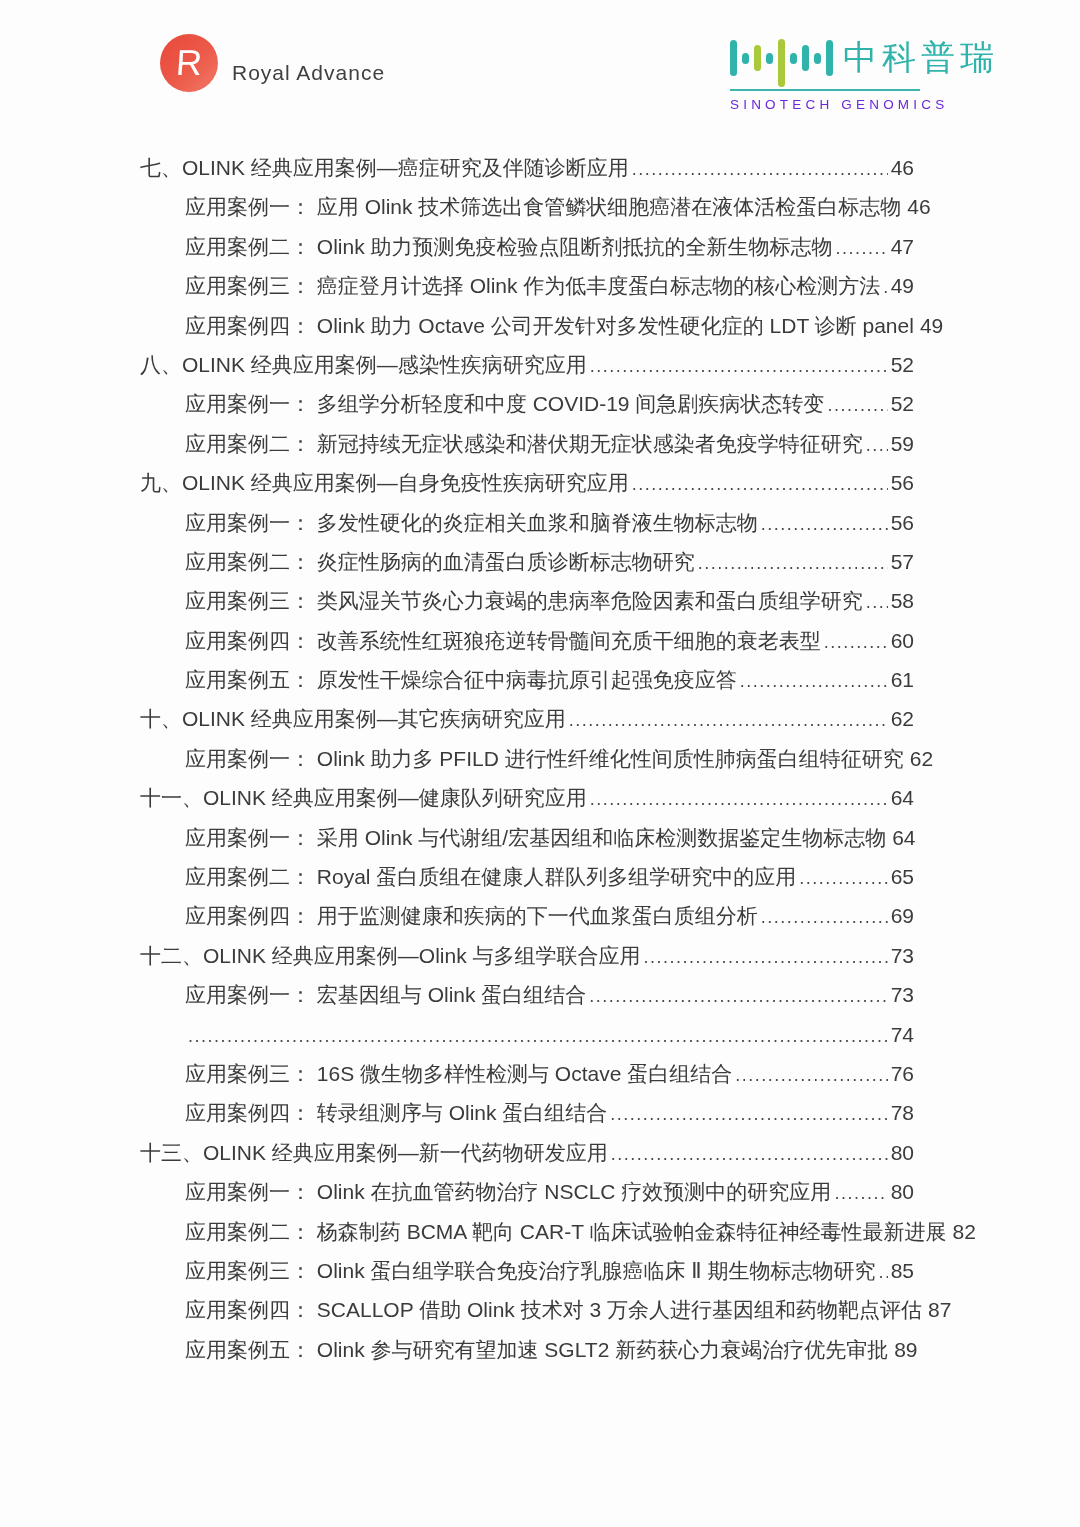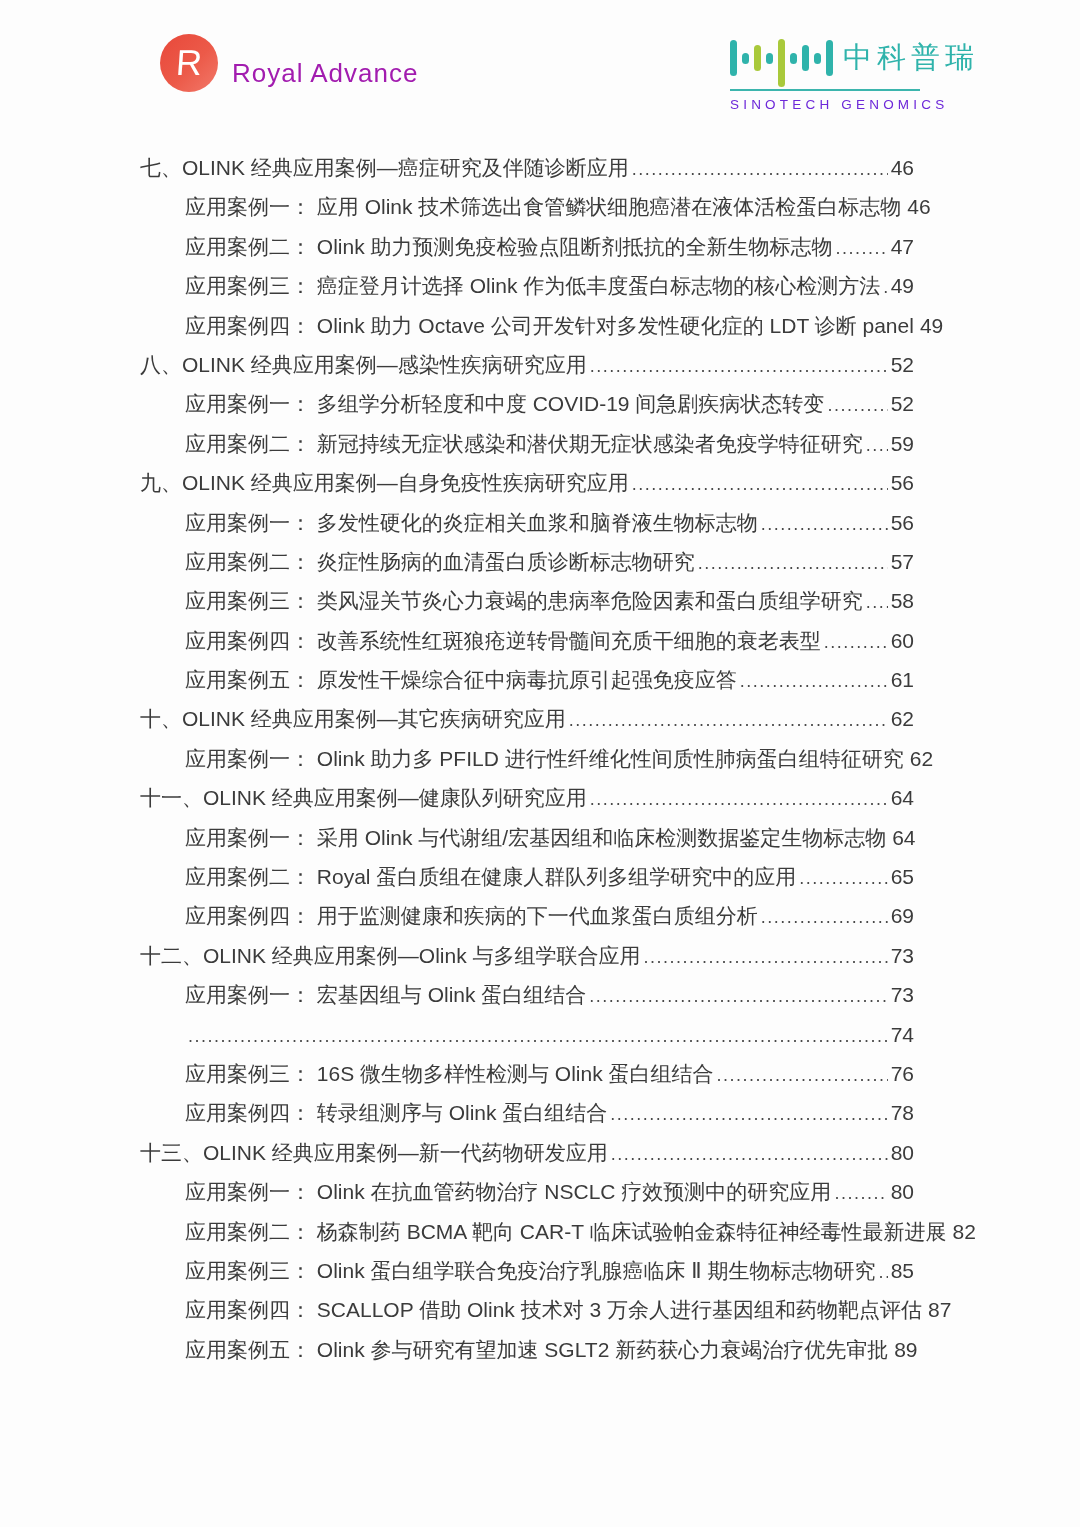--- a/index.html
+++ b/index.html
@@ -25,34 +25,34 @@
     width:58px;height:58px;border-radius:50%;
     background:linear-gradient(135deg,#e8483a 0%,#ec5a49 55%,#f2796a 100%);
     display:flex;align-items:center;justify-content:center;
   }
   .brand-circle span{
     color:#ffffff;font-size:36px;font-weight:300;line-height:1;
     transform:skewX(-4deg);
     font-family:"Liberation Sans",sans-serif;
   }
   .brand-left-name{
-    color:#a21caf;font-size:26px;letter-spacing:1px;font-weight:400;margin-top:20px;
+    color:#404040;font-size:21px;letter-spacing:1px;font-weight:400;margin-top:20px;
   }
   .brand-right{display:flex;flex-direction:column;width:190px;}
   .brand-right-top{display:flex;align-items:center;gap:10px;}
   .bars{display:flex;align-items:center;gap:5px;height:48px;}
   .bar{border-radius:6px;width:7px;}
   .bar.h-tall{height:36px;}
   .bar.h-dot{height:11px;}
   .bar.h-med{height:26px;}
   .bar.h-max{height:48px;margin-top:10px;}
   .c-teal{background:#2fb3ab;}
   .c-green{background:#a9c93b;}
   .brand-cn{
-    color:#2fb3ab;font-size:29px;font-weight:500;letter-spacing:5px;white-space:nowrap;
+    color:#2fb3ab;font-size:34px;font-weight:500;letter-spacing:5px;white-space:nowrap;
   }
   .brand-divider{
     border:none;border-top:2px solid #3cb5ad;
     margin:7px 0 6px 0;width:100%;
   }
   .brand-en{
     color:#6d28d9;font-size:13.5px;letter-spacing:4.2px;white-space:nowrap;font-weight:500;
   }
   
   .toc{
@@ -227,21 +227,21 @@
       <div class="toc-row item">
       <span class="toc-label">应用案例一： 宏基因组与 Olink 蛋白组结合</span>
       <span class="toc-leader"></span>
       <span class="toc-page">73</span>
     </div>
       <div class="toc-row item">
       <span class="toc-leader"></span>
       <span class="toc-page">74</span>
     </div>
       <div class="toc-row item">
-      <span class="toc-label">应用案例三： 16S 微生物多样性检测与 Olink 蛋白组结合</span>
+      <span class="toc-label">应用案例三： 16S 微生物多样性检测与 Octave 蛋白组结合</span>
       <span class="toc-leader"></span>
       <span class="toc-page">76</span>
     </div>
       <div class="toc-row item">
       <span class="toc-label">应用案例四： 转录组测序与 Olink 蛋白组结合</span>
       <span class="toc-leader"></span>
       <span class="toc-page">78</span>
     </div>
       <div class="toc-row section">
       <span class="toc-label">十三、OLINK 经典应用案例—新一代药物研发应用</span>

